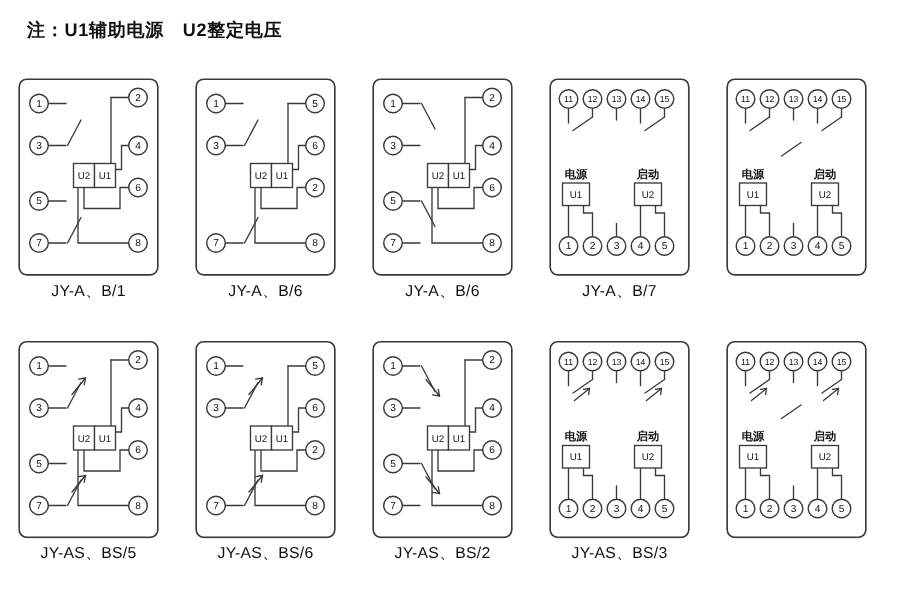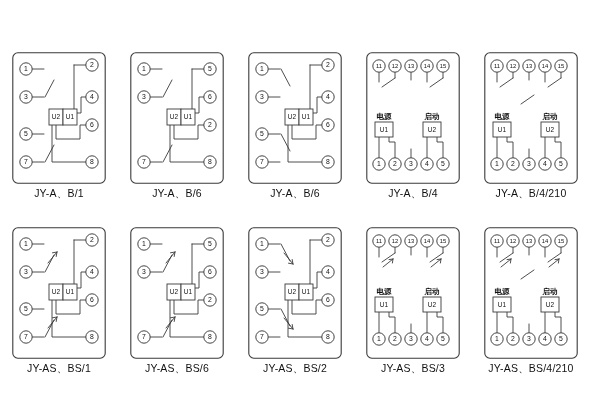--- a/index.html
+++ b/index.html
@@ -22,20 +22,21 @@
   .panel-label{
     margin-top:3px;font-size:10.5px;color:#111;white-space:nowrap;
     text-align:left;letter-spacing:.2px;
   }
   svg text{fill:#111;}
 </style>
 </head>
 <body>
 
 <div class="page">
+  <div class="note">注：U1辅助电源　U2整定电压</div>
   <div class="grid" id="panel-grid">
       <div class="cell">
         <svg viewBox="0 0 94 132" class="schematic">
           <rect x="0.8" y="0.8" width="92.4" height="130.4" rx="5" ry="5" fill="#fff" stroke="#3a3a3a" stroke-width="1.1"></rect>
           <path d="M20 17 h12" fill="none" stroke="#3a3a3a" stroke-width="0.9" stroke-linecap="round"></path>
           <path d="M20 45 h12" fill="none" stroke="#3a3a3a" stroke-width="0.9" stroke-linecap="round"></path>
           <path d="M33 45 L42 28" fill="none" stroke="#3a3a3a" stroke-width="0.9" stroke-linecap="round"></path>
           <path d="M20 82 h12" fill="none" stroke="#3a3a3a" stroke-width="0.9" stroke-linecap="round"></path>
           <path d="M20 110 h12" fill="none" stroke="#3a3a3a" stroke-width="0.9" stroke-linecap="round"></path>
           <path d="M33 110 L42 93" fill="none" stroke="#3a3a3a" stroke-width="0.9" stroke-linecap="round"></path>
@@ -173,21 +174,21 @@
           <text x="13" y="114.3" text-anchor="middle" font-size="6.8">1</text>
           <circle cx="29" cy="112" r="6.2" fill="#fff" stroke="#3a3a3a" stroke-width="0.95"></circle>
           <text x="29" y="114.3" text-anchor="middle" font-size="6.8">2</text>
           <circle cx="45" cy="112" r="6.2" fill="#fff" stroke="#3a3a3a" stroke-width="0.95"></circle>
           <text x="45" y="114.3" text-anchor="middle" font-size="6.8">3</text>
           <circle cx="61" cy="112" r="6.2" fill="#fff" stroke="#3a3a3a" stroke-width="0.95"></circle>
           <text x="61" y="114.3" text-anchor="middle" font-size="6.8">4</text>
           <circle cx="77" cy="112" r="6.2" fill="#fff" stroke="#3a3a3a" stroke-width="0.95"></circle>
           <text x="77" y="114.3" text-anchor="middle" font-size="6.8">5</text>
         </svg>
-        <div class="panel-label">JY-A、B/4</div>
+        <div class="panel-label">JY-A、B/7</div>
       </div>
       <div class="cell">
         <svg viewBox="0 0 94 132" class="schematic">
           <rect x="0.8" y="0.8" width="92.4" height="130.4" rx="5" ry="5" fill="#fff" stroke="#3a3a3a" stroke-width="1.1"></rect>
           <path d="M13 20 v10" fill="none" stroke="#3a3a3a" stroke-width="0.9" stroke-linecap="round"></path>
           <path d="M29 20 v6" fill="none" stroke="#3a3a3a" stroke-width="0.9" stroke-linecap="round"></path>
           <path d="M29 26 l-13 9" fill="none" stroke="#3a3a3a" stroke-width="0.9" stroke-linecap="round"></path>
           <path d="M61 20 v10" fill="none" stroke="#3a3a3a" stroke-width="0.9" stroke-linecap="round"></path>
           <path d="M77 20 v6" fill="none" stroke="#3a3a3a" stroke-width="0.9" stroke-linecap="round"></path>
           <path d="M77 26 l-13 9" fill="none" stroke="#3a3a3a" stroke-width="0.9" stroke-linecap="round"></path>
@@ -218,21 +219,20 @@
           <text x="13" y="114.3" text-anchor="middle" font-size="6.8">1</text>
           <circle cx="29" cy="112" r="6.2" fill="#fff" stroke="#3a3a3a" stroke-width="0.95"></circle>
           <text x="29" y="114.3" text-anchor="middle" font-size="6.8">2</text>
           <circle cx="45" cy="112" r="6.2" fill="#fff" stroke="#3a3a3a" stroke-width="0.95"></circle>
           <text x="45" y="114.3" text-anchor="middle" font-size="6.8">3</text>
           <circle cx="61" cy="112" r="6.2" fill="#fff" stroke="#3a3a3a" stroke-width="0.95"></circle>
           <text x="61" y="114.3" text-anchor="middle" font-size="6.8">4</text>
           <circle cx="77" cy="112" r="6.2" fill="#fff" stroke="#3a3a3a" stroke-width="0.95"></circle>
           <text x="77" y="114.3" text-anchor="middle" font-size="6.8">5</text>
         </svg>
-        <div class="panel-label">JY-A、B/4/210</div>
       </div>
       <div class="cell">
         <svg viewBox="0 0 94 132" class="schematic">
           <rect x="0.8" y="0.8" width="92.4" height="130.4" rx="5" ry="5" fill="#fff" stroke="#3a3a3a" stroke-width="1.1"></rect>
           <path d="M20 17 h12" fill="none" stroke="#3a3a3a" stroke-width="0.9" stroke-linecap="round"></path>
           <path d="M20 45 h12" fill="none" stroke="#3a3a3a" stroke-width="0.9" stroke-linecap="round"></path>
           <path d="M33 45 L42 28" fill="none" stroke="#3a3a3a" stroke-width="0.9" stroke-linecap="round"></path>
           <path d="M20 82 h12" fill="none" stroke="#3a3a3a" stroke-width="0.9" stroke-linecap="round"></path>
           <path d="M20 110 h12" fill="none" stroke="#3a3a3a" stroke-width="0.9" stroke-linecap="round"></path>
           <path d="M33 110 L42 93" fill="none" stroke="#3a3a3a" stroke-width="0.9" stroke-linecap="round"></path>
@@ -261,21 +261,21 @@
           <text x="14" y="112.3" text-anchor="middle" font-size="6.8">7</text>
           <circle cx="80" cy="13" r="6.2" fill="#fff" stroke="#3a3a3a" stroke-width="0.95"></circle>
           <text x="80" y="15.3" text-anchor="middle" font-size="6.8">2</text>
           <circle cx="80" cy="45" r="6.2" fill="#fff" stroke="#3a3a3a" stroke-width="0.95"></circle>
           <text x="80" y="47.3" text-anchor="middle" font-size="6.8">4</text>
           <circle cx="80" cy="73" r="6.2" fill="#fff" stroke="#3a3a3a" stroke-width="0.95"></circle>
           <text x="80" y="75.3" text-anchor="middle" font-size="6.8">6</text>
           <circle cx="80" cy="110" r="6.2" fill="#fff" stroke="#3a3a3a" stroke-width="0.95"></circle>
           <text x="80" y="112.3" text-anchor="middle" font-size="6.8">8</text>
         </svg>
-        <div class="panel-label">JY-AS、BS/1</div>
+        <div class="panel-label">JY-AS、BS/5</div>
       </div>
       <div class="cell">
         <svg viewBox="0 0 94 132" class="schematic">
           <rect x="0.8" y="0.8" width="92.4" height="130.4" rx="5" ry="5" fill="#fff" stroke="#3a3a3a" stroke-width="1.1"></rect>
           <path d="M20 17 h12" fill="none" stroke="#3a3a3a" stroke-width="0.9" stroke-linecap="round"></path>
           <path d="M20 45 h12" fill="none" stroke="#3a3a3a" stroke-width="0.9" stroke-linecap="round"></path>
           <path d="M33 45 L42 28" fill="none" stroke="#3a3a3a" stroke-width="0.9" stroke-linecap="round"></path>
           <path d="M20 110 h12" fill="none" stroke="#3a3a3a" stroke-width="0.9" stroke-linecap="round"></path>
           <path d="M33 110 L42 93" fill="none" stroke="#3a3a3a" stroke-width="0.9" stroke-linecap="round"></path>
           <path d="M74 17 h-12" fill="none" stroke="#3a3a3a" stroke-width="0.9" stroke-linecap="round"></path>
@@ -445,16 +445,15 @@
           <text x="13" y="114.3" text-anchor="middle" font-size="6.8">1</text>
           <circle cx="29" cy="112" r="6.2" fill="#fff" stroke="#3a3a3a" stroke-width="0.95"></circle>
           <text x="29" y="114.3" text-anchor="middle" font-size="6.8">2</text>
           <circle cx="45" cy="112" r="6.2" fill="#fff" stroke="#3a3a3a" stroke-width="0.95"></circle>
           <text x="45" y="114.3" text-anchor="middle" font-size="6.8">3</text>
           <circle cx="61" cy="112" r="6.2" fill="#fff" stroke="#3a3a3a" stroke-width="0.95"></circle>
           <text x="61" y="114.3" text-anchor="middle" font-size="6.8">4</text>
           <circle cx="77" cy="112" r="6.2" fill="#fff" stroke="#3a3a3a" stroke-width="0.95"></circle>
           <text x="77" y="114.3" text-anchor="middle" font-size="6.8">5</text>
         </svg>
-        <div class="panel-label">JY-AS、BS/4/210</div>
       </div>
     </div>
 </div>
 
 </body></html>

